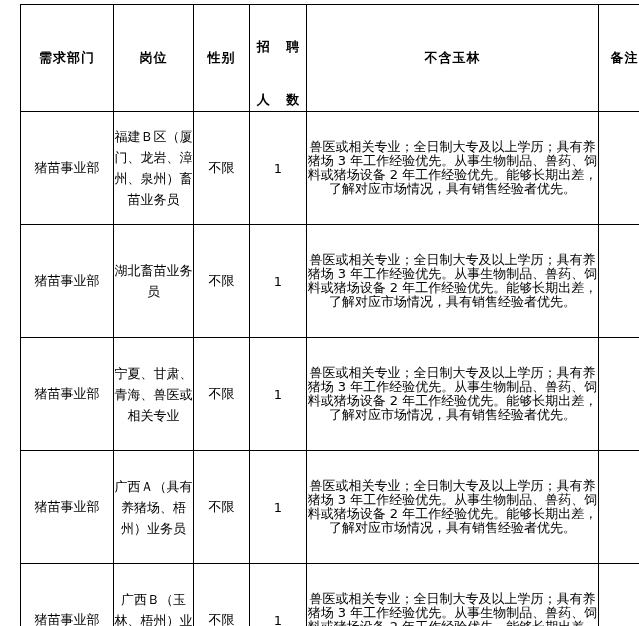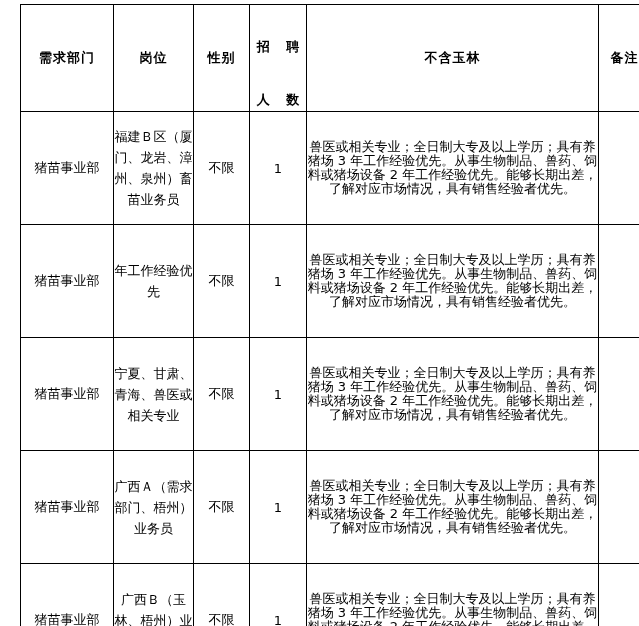--- a/index.html
+++ b/index.html
@@ -92,37 +92,37 @@
     <tr>
       <td class="dept">猪苗事业部</td>
       <td class="pos">福建Ｂ区（厦门、龙岩、漳州、泉州）畜苗业务员</td>
       <td>不限</td>
       <td class="count">1</td>
       <td class="req">兽医或相关专业；全日制大专及以上学历；具有养猪场 3 年工作经验优先。从事生物制品、兽药、饲料或猪场设备 2 年工作经验优先。能够长期出差，了解对应市场情况，具有销售经验者优先。</td>
       <td></td>
     </tr>
     <tr>
       <td class="dept">猪苗事业部</td>
-      <td class="pos">年工作经验优先</td>
+      <td class="pos">湖北畜苗业务员</td>
       <td>不限</td>
       <td class="count">1</td>
       <td class="req">兽医或相关专业；全日制大专及以上学历；具有养猪场 3 年工作经验优先。从事生物制品、兽药、饲料或猪场设备 2 年工作经验优先。能够长期出差，了解对应市场情况，具有销售经验者优先。</td>
       <td></td>
     </tr>
     <tr>
       <td class="dept">猪苗事业部</td>
       <td class="pos">宁夏、甘肃、青海、兽医或相关专业</td>
       <td>不限</td>
       <td class="count">1</td>
       <td class="req">兽医或相关专业；全日制大专及以上学历；具有养猪场 3 年工作经验优先。从事生物制品、兽药、饲料或猪场设备 2 年工作经验优先。能够长期出差，了解对应市场情况，具有销售经验者优先。</td>
       <td></td>
     </tr>
     <tr>
       <td class="dept">猪苗事业部</td>
-      <td class="pos">广西Ａ（需求部门、梧州）业务员</td>
+      <td class="pos">广西Ａ（具有养猪场、梧州）业务员</td>
       <td>不限</td>
       <td class="count">1</td>
       <td class="req">兽医或相关专业；全日制大专及以上学历；具有养猪场 3 年工作经验优先。从事生物制品、兽药、饲料或猪场设备 2 年工作经验优先。能够长期出差，了解对应市场情况，具有销售经验者优先。</td>
       <td></td>
     </tr>
     <tr>
       <td class="dept">猪苗事业部</td>
       <td class="pos">广西Ｂ（玉林、梧州）业务员</td>
       <td>不限</td>
       <td class="count">1</td>

